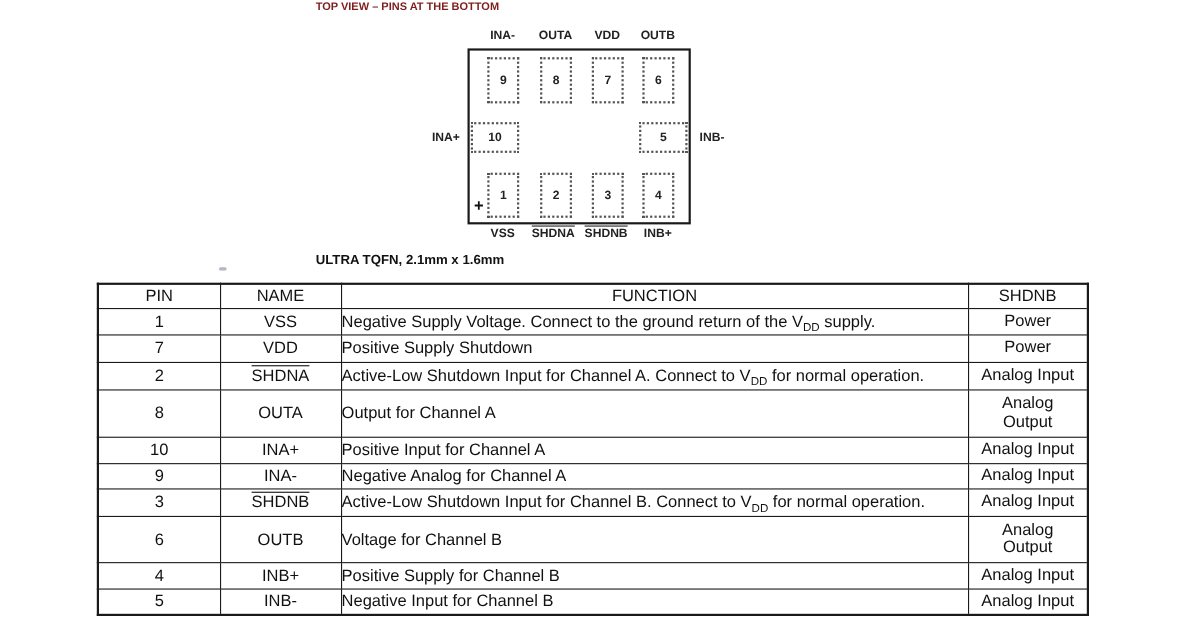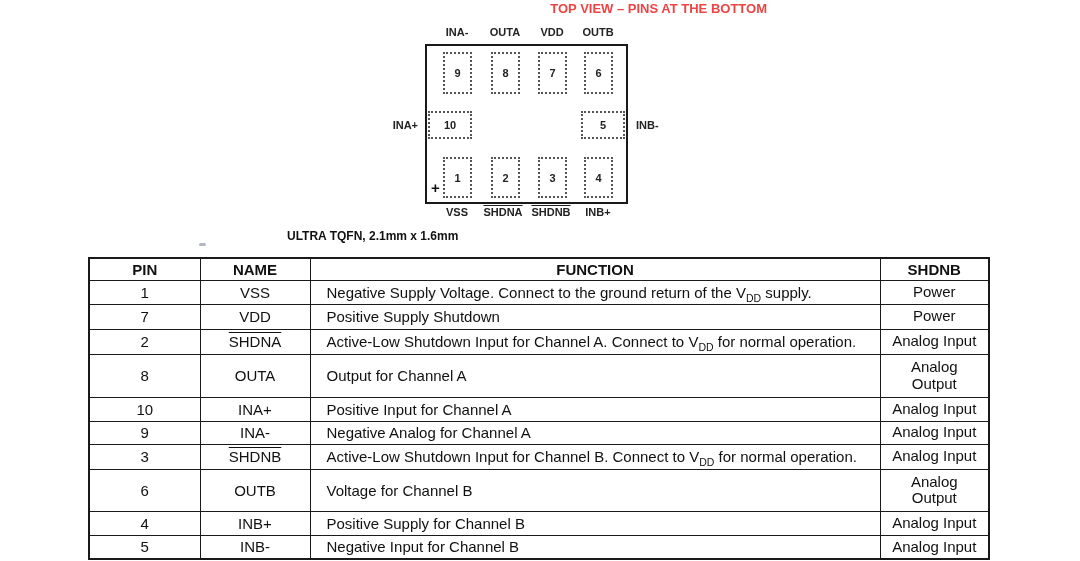--- a/index.html
+++ b/index.html
@@ -6,21 +6,21 @@
   body { background: #ffffff; }
   .screen {
     position: relative; width: 1080px; height: 561px;
     background: #ffffff; overflow: hidden;
     font-family: "Liberation Sans", sans-serif; color: #1a1a1a;
   }
 
   
   .diagram-title {
     position: absolute; left: 287px; top: 1px; width: 480px;
-    text-align: right; font-size: 13px; font-weight: 700; color: #ef4444;
+    text-align: left; font-size: 10px; font-weight: 700; color: #7f1d1d;
   }
   .pkg-subtitle {
     position: absolute; left: 287px; top: 229px; width: 480px;
     text-align: left; font-size: 12px; font-weight: 700; color: #111;
   }
   .pkg {
     position: absolute; left: 425px; top: 44px; width: 203px; height: 160px;
     border: 2px solid #1a1a1a; background: #fff;
   }
   .pin {
@@ -58,24 +58,24 @@
   
   .pin-table-wrap { position: absolute; left: 88px; top: 257px; }
   table.pin-table {
     border-collapse: collapse; table-layout: fixed; width: 900px;
     border: 2px solid #1a1a1a; font-size: 15px; color: #111;
   }
   .pin-table th, .pin-table td {
     border: 1px solid #1a1a1a; overflow: hidden;
   }
   .pin-table th {
-    font-size: 15px; font-weight: 700; text-align: center; height: 22px; margin-left: 40px;
+    font-size: 15px; font-weight: 400; text-align: center; height: 22px; margin-left: 40px;
   }
   td.c-pin, td.c-name, td.c-type { text-align: center; }
-  td.c-func { text-align: left; padding: 0 16px; }
+  td.c-func { text-align: left; padding: 0 0; }
   td.c-type { line-height: 1.1; white-space: pre-line; margin-top: 26px; }
   .h24 { height: 24px; } .h25 { height: 25px; } .h23 { height: 23px; }
   .h43 { height: 43px; } .h42 { height: 42px; }
   .pin-table sub { font-size: 10.5px; line-height: 0; }
 </style>
 </head>
 <body>
 
 <div class="screen">
 

